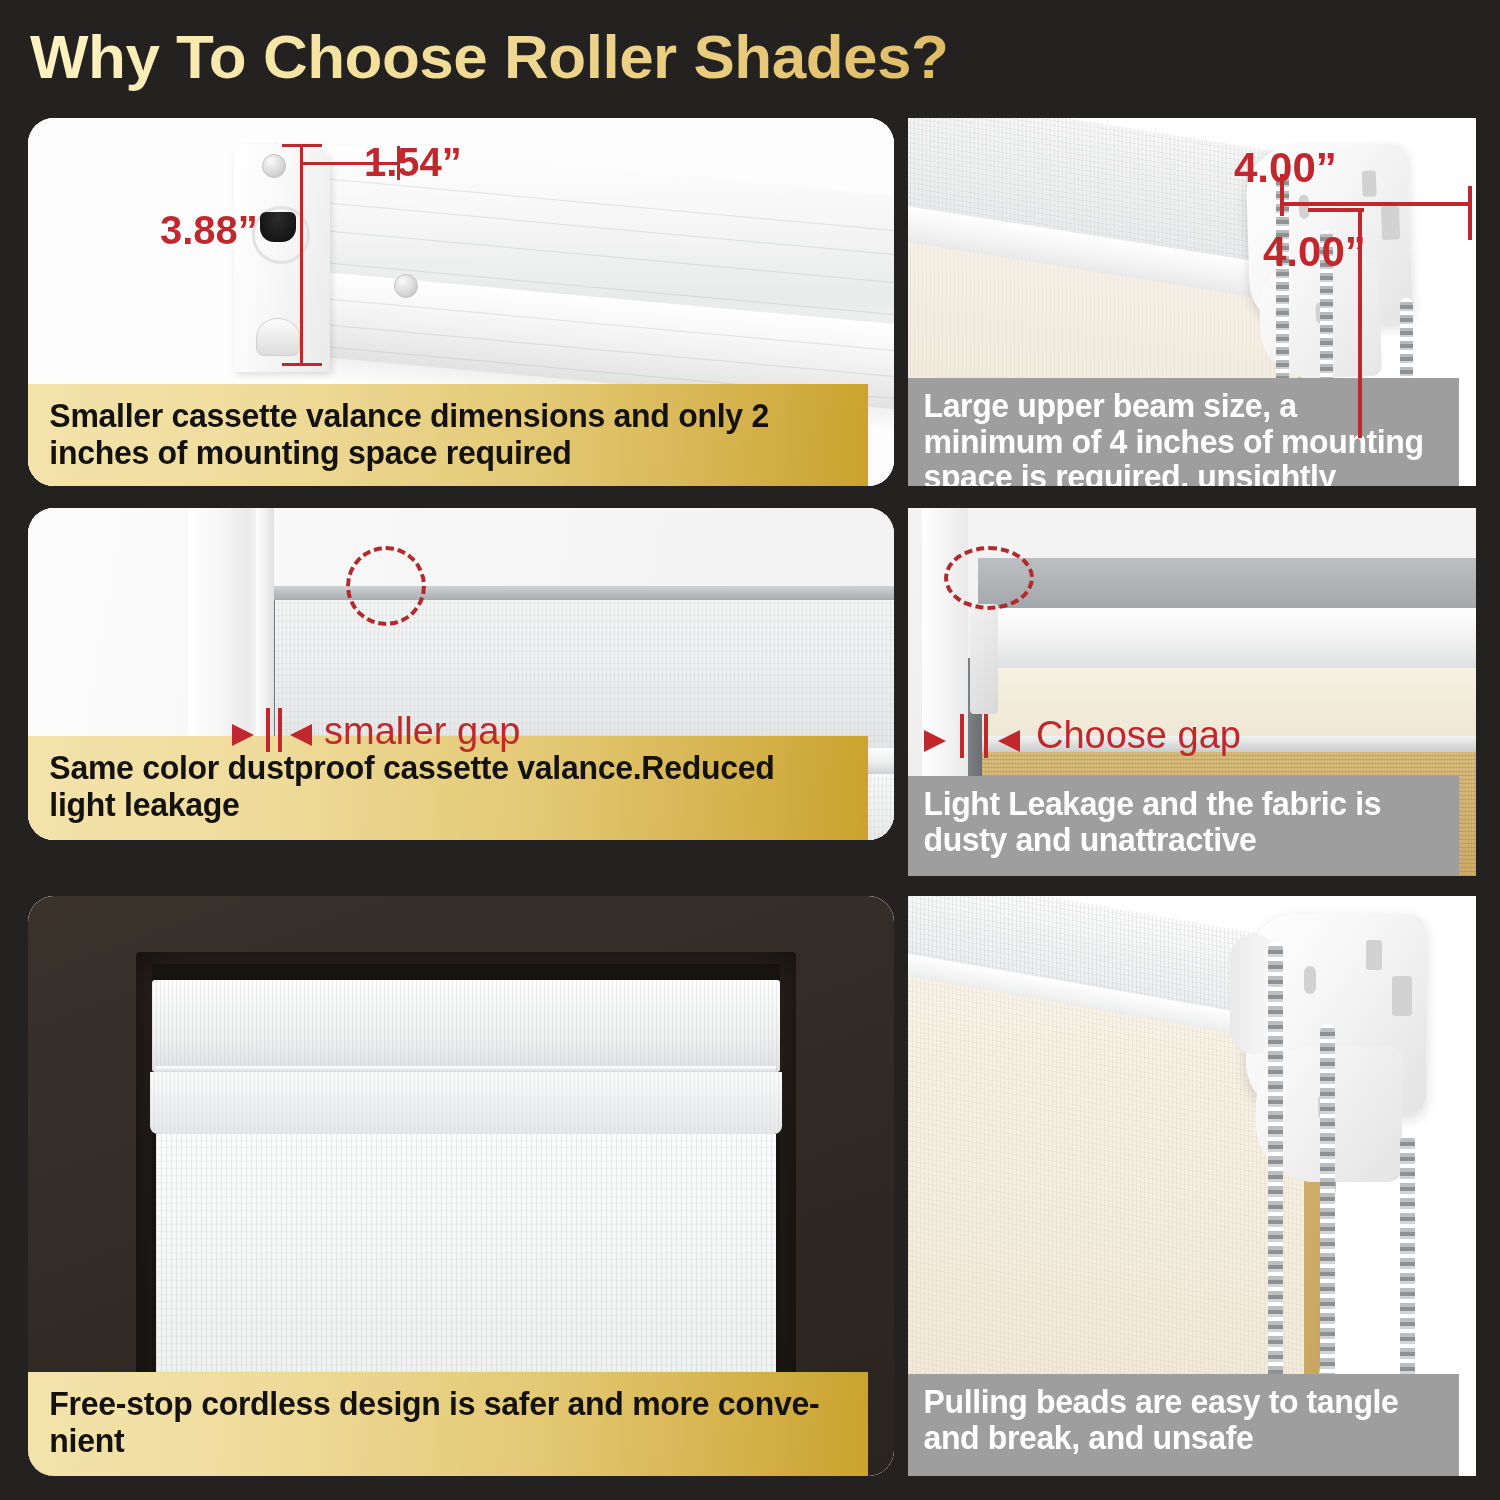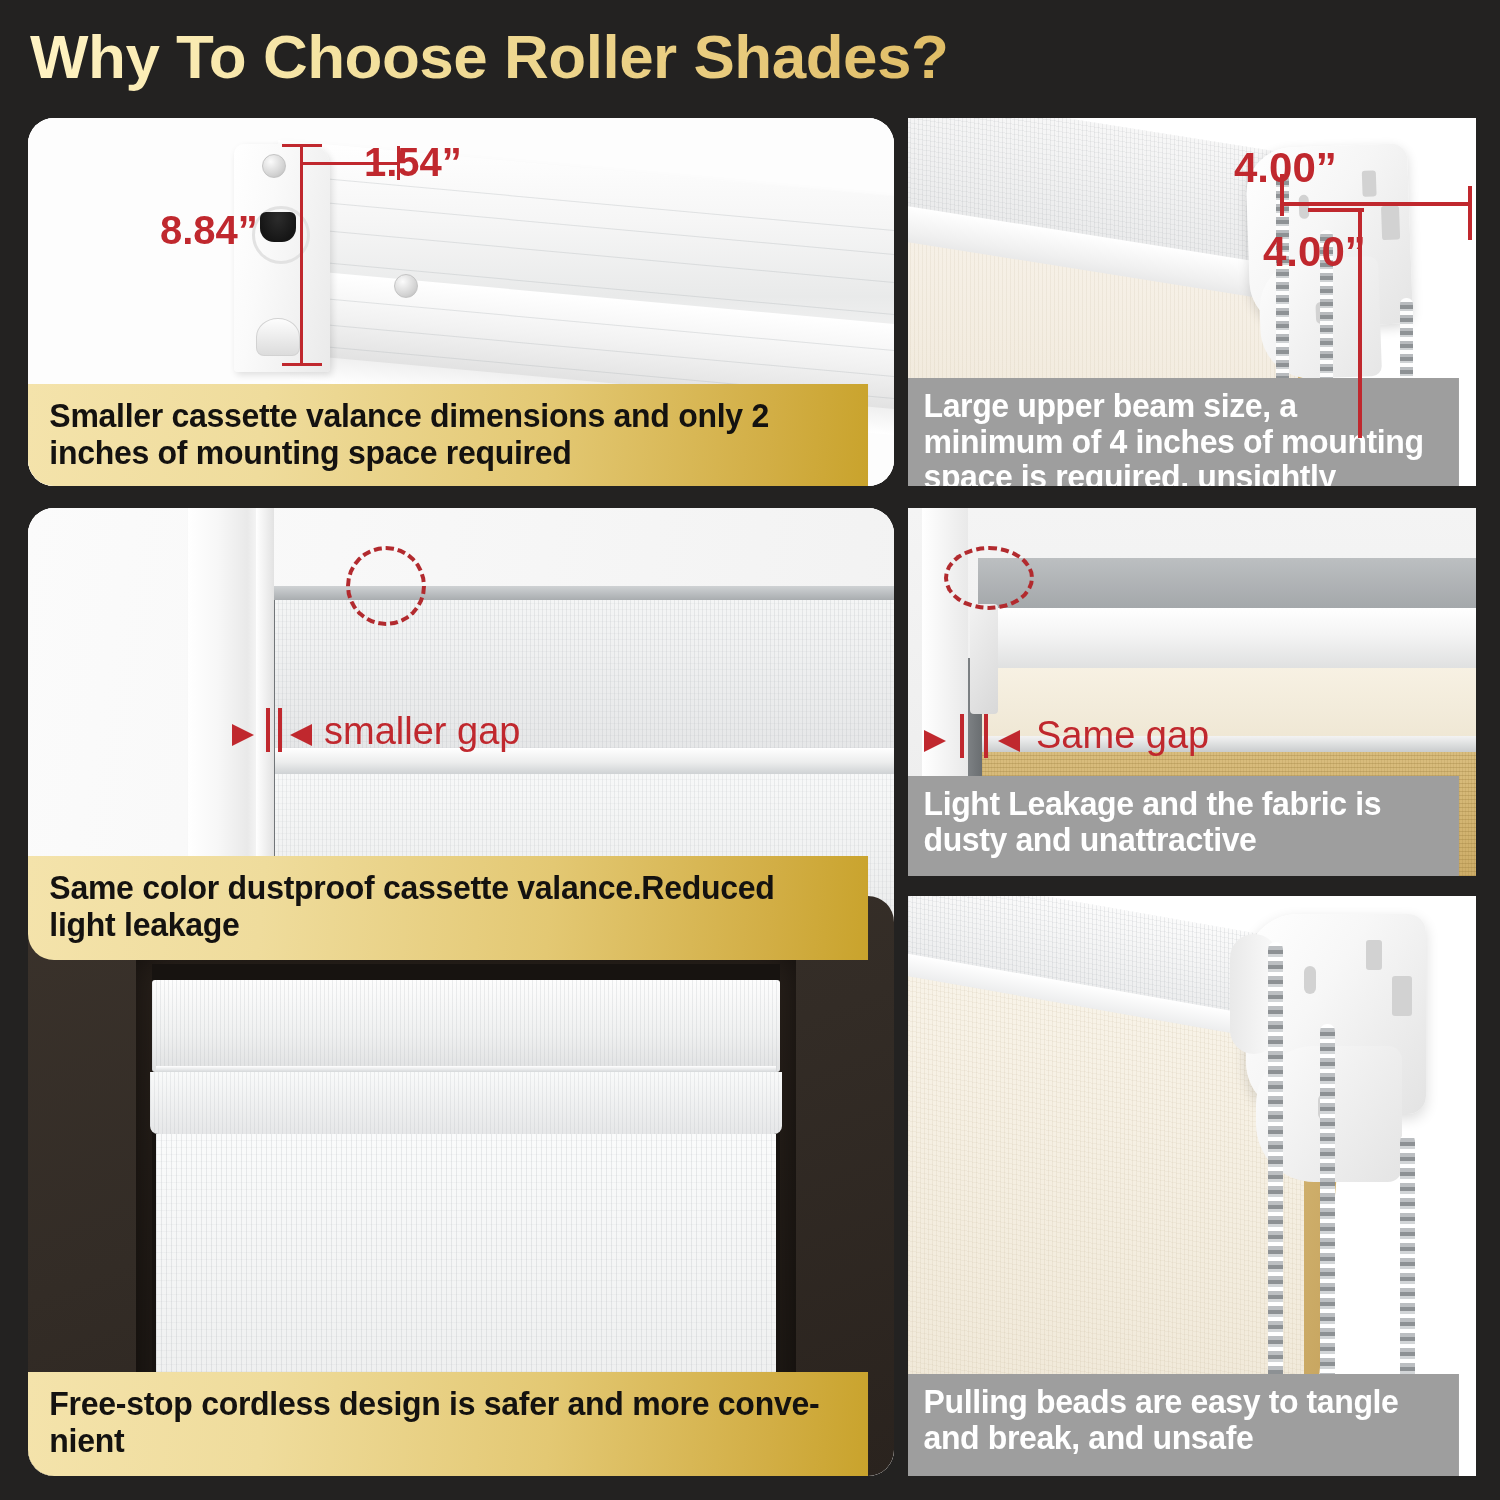--- a/index.html
+++ b/index.html
@@ -372,21 +372,21 @@
     <div class="p1-hole-ring"></div>
     <div class="p1-hole"></div>
     <div class="p1-screw" style="left:234px;top:36px;"></div>
     <div class="p1-screw" style="left:366px;top:156px;"></div>
     <div class="p1-knob"></div>
   </div>
 
   <div class="redline" style="left:272px;top:26px;width:3px;height:222px;"></div>
   <div class="redline" style="left:254px;top:26px;width:40px;height:3px;"></div>
   <div class="redline" style="left:254px;top:245px;width:40px;height:3px;"></div>
-  <div class="redtext" style="left:132px;top:90px;font-size:40px;">8.84”</div>
+  <div class="redtext" style="left:132px;top:90px;font-size:40px;">3.88”</div>
 
   <div class="redline" style="left:272px;top:44px;width:100px;height:3px;"></div>
   <div class="redline" style="left:272px;top:30px;width:3px;height:30px;"></div>
   <div class="redline" style="left:369px;top:28px;width:3px;height:34px;"></div>
   <div class="redtext" style="left:336px;top:22px;font-size:40px;">1.54”</div>
 
   <div class="cap gold" style="height:102px;">
     <span class="captext">Smaller cassette valance dimensions and only 2 inches of mounting space required</span>
   </div>
 </div>
@@ -418,21 +418,21 @@
 
   <div class="redline" style="left:450px;top:90px;width:4px;height:230px;"></div>
   <div class="redline" style="left:400px;top:90px;width:56px;height:4px;"></div>
   <div class="redtext" style="left:355px;top:110px;font-size:42px;">4.00”</div>
 
   <div class="cap gray" style="height:108px;">
     <span class="captext">Large upper beam size, a minimum of 4 inches of mounting space is required, unsightly</span>
   </div>
 </div>
 
-<div class="panel good" style="left:28px;top:508px;width:866px;height:452px;">
+<div class="panel good" style="left:28px;top:508px;width:866px;height:332px;">
   <div class="pic">
     <div class="p3-wall"></div>
     <div class="p3-casetop"></div>
     <div class="p3-fab1"></div>
     <div class="p3-rail"></div>
     <div class="p3-fab2"></div>
     <div class="p3-gapline"></div>
     <div class="p3-frameL"></div>
     <div class="p3-frameIn"></div>
   </div>
@@ -462,21 +462,21 @@
     <div class="p4-frameL"></div>
     <div class="p4-bracket"></div>
   </div>
 
   <div class="dashcircle" style="left:36px;top:38px;width:82px;height:56px;"></div>
 
   <div class="arrowR" style="left:16px;top:222px;"></div>
   <div class="redline" style="left:52px;top:206px;width:4px;height:44px;"></div>
   <div class="redline" style="left:76px;top:206px;width:4px;height:44px;"></div>
   <div class="arrowL" style="left:90px;top:222px;"></div>
-  <div class="redtext" style="left:128px;top:206px;font-size:38px;font-weight:normal;">Same gap</div>
+  <div class="redtext" style="left:128px;top:206px;font-size:38px;font-weight:normal;">Choose gap</div>
 
   <div class="cap gray" style="height:100px;">
     <span class="captext">Light Leakage and the fabric is dusty and unattractive</span>
   </div>
 </div>
 
 <div class="panel good" style="left:28px;top:896px;width:866px;height:580px;">
   <div class="pic">
     <div class="p5-wall"></div>
     <div class="p5-recess"></div>

